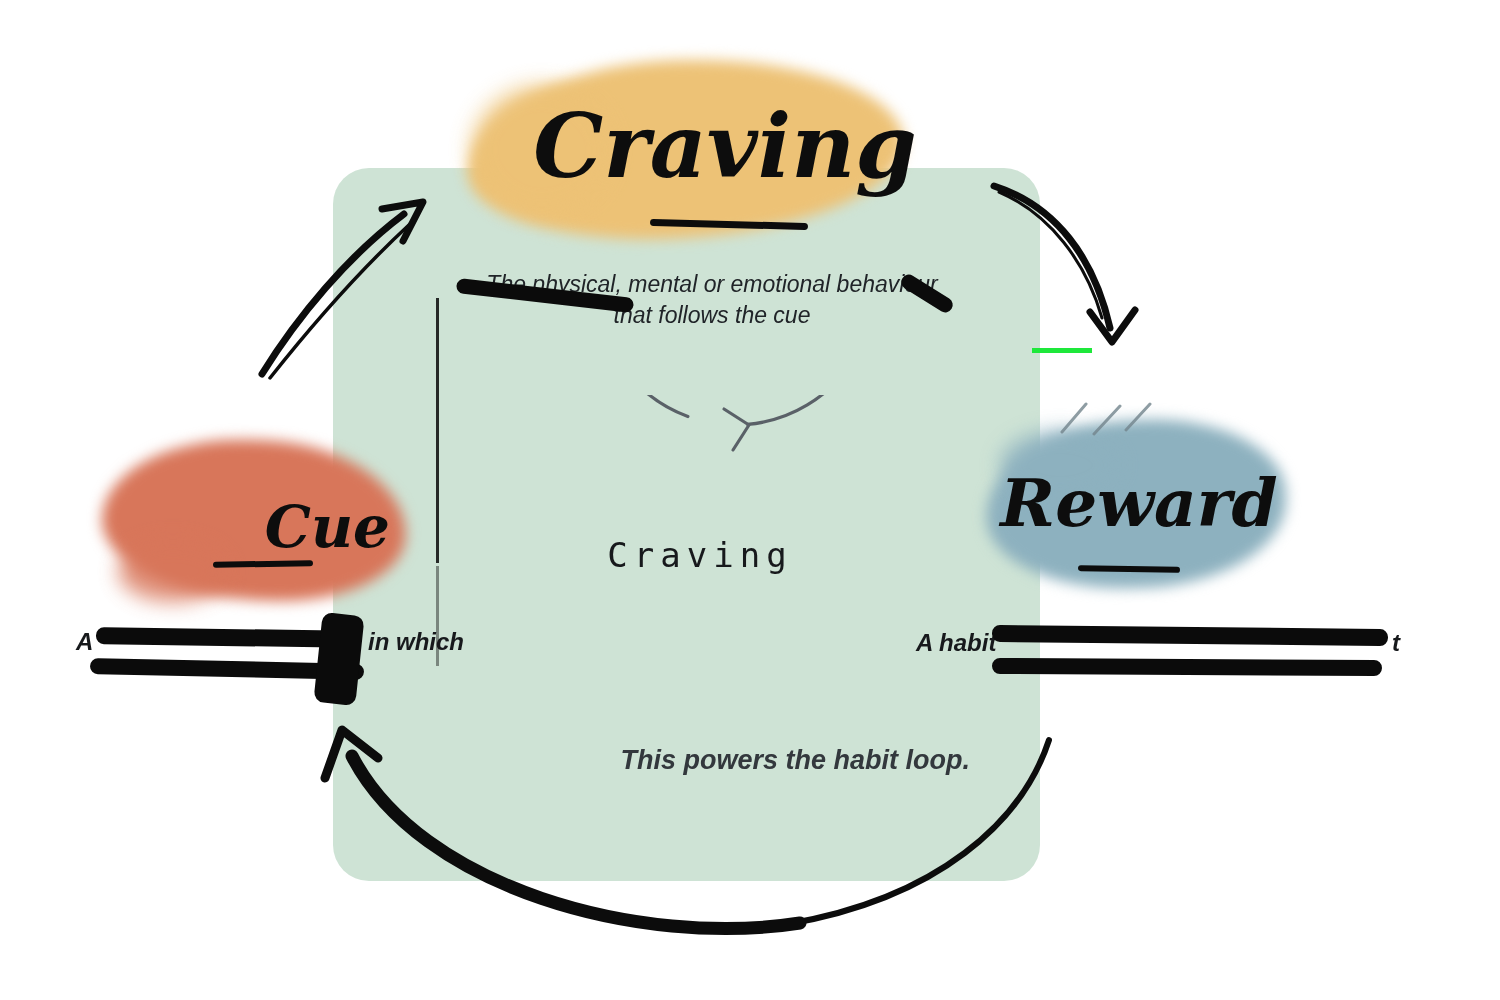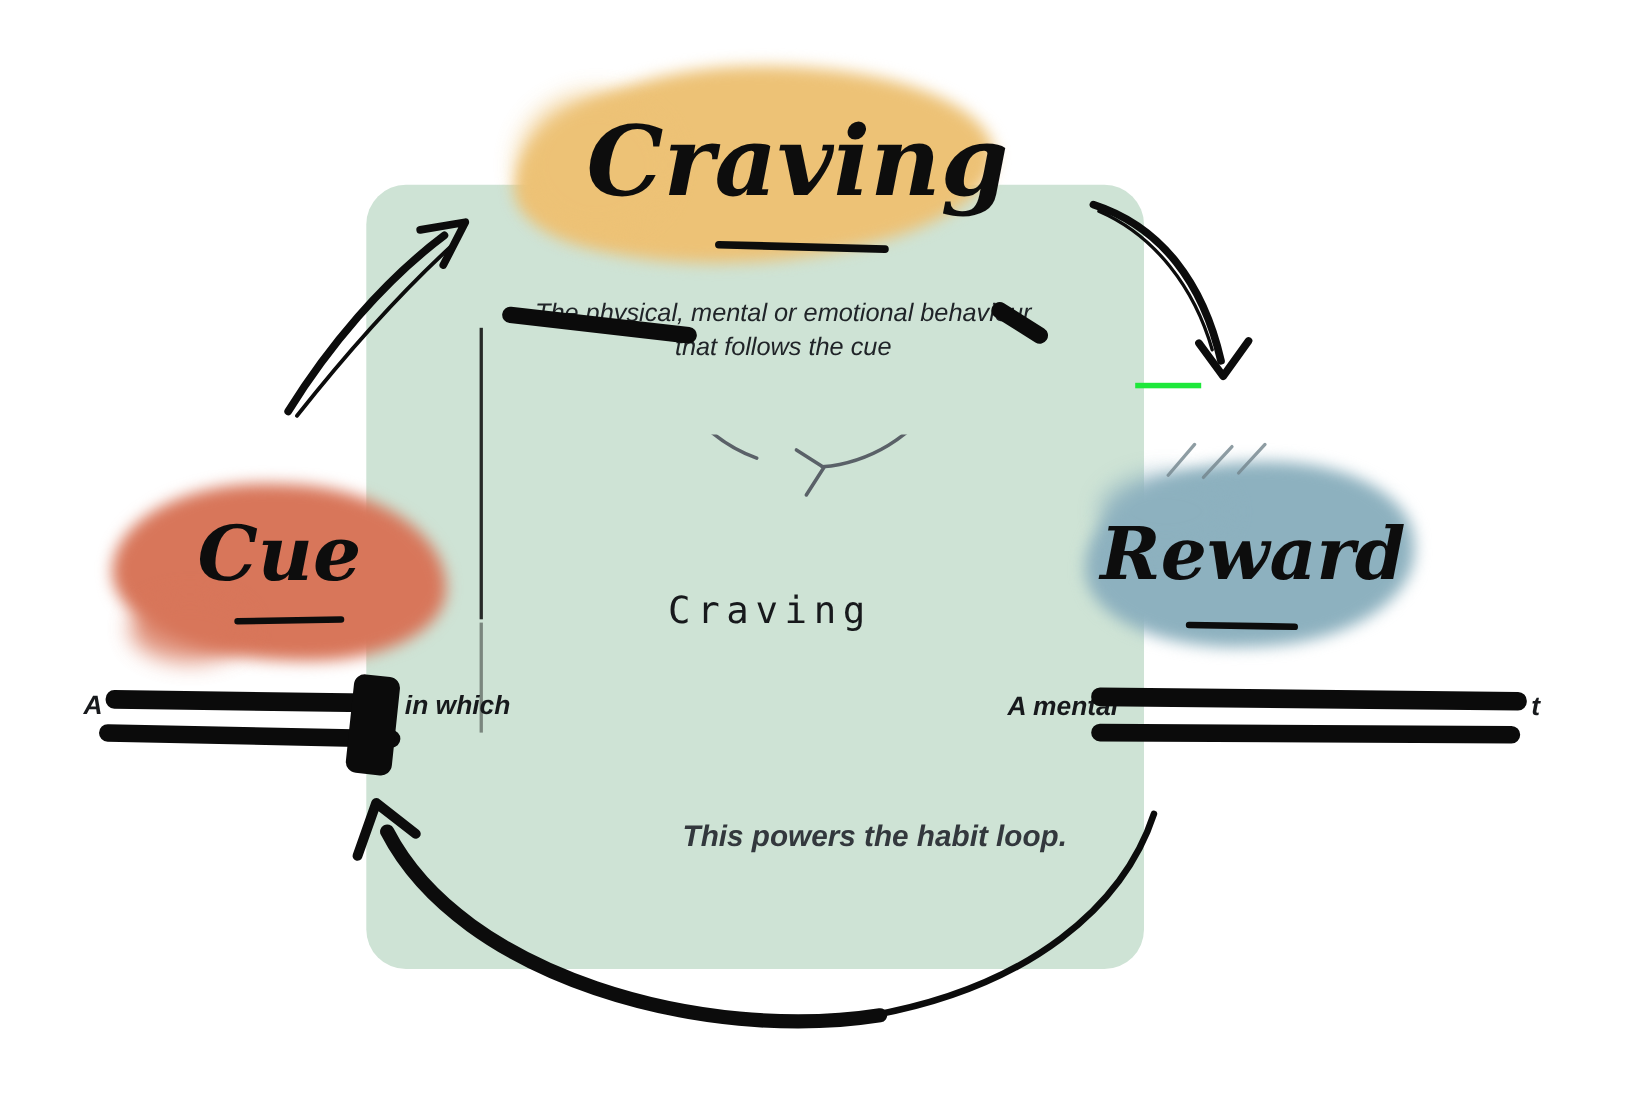--- a/index.html
+++ b/index.html
@@ -23,21 +23,21 @@
         border-radius:50%;filter:blur(10px);opacity:.8;}
   .blob-reward{left:986px;top:420px;width:300px;height:168px;background:#8db1bf;
         border-radius:52% 48% 50% 50% / 58% 48% 52% 46%;transform:rotate(-2deg);}
   .blob-reward-b{left:1000px;top:430px;width:120px;height:70px;background:#8db1bf;
         border-radius:50%;filter:blur(10px);opacity:.8;}
 
   
   .hand{font-family:"DejaVu Serif",serif;font-style:italic;font-weight:700;
         color:#0d0d0d;z-index:5;text-align:center;}
   .t-routine{left:505px;top:86px;width:440px;font-size:88px;line-height:120px;}
-  .t-cue{left:118px;top:445px;width:272px;font-size:69px;line-height:118px;}
+  .t-cue{left:118px;top:468px;width:272px;font-size:58px;line-height:118px;text-align:right;}
   .t-reward{left:983px;top:448px;width:312px;font-size:66px;line-height:110px;}
 
   .underline{position:absolute;background:#0c0c0c;border-radius:4px;z-index:5;}
   .u-routine{left:650px;top:221px;width:158px;height:7px;transform:rotate(1.5deg);}
   .u-cue{left:213px;top:561px;width:100px;height:6px;transform:rotate(-1deg);}
   .u-reward{left:1078px;top:566px;width:102px;height:6px;transform:rotate(1deg);}
 
   
   .note{position:absolute;font-family:"Liberation Sans",sans-serif;font-style:italic;
         color:#202428;z-index:5;}
@@ -130,21 +130,21 @@
   <div class="note subtitle">
     <span>The physical, mental or emotional behaviour</span>
     <span>that follows the cue</span>
   </div>
 
   <div class="note footer">This powers the habit loop.</div>
 
   <div class="note frag" style="left:76px;top:628px;">A</div>
   <div class="note frag" style="left:368px;top:628px;">in which</div>
 
-  <div class="note frag" style="left:916px;top:629px;">A mental</div>
+  <div class="note frag" style="left:916px;top:629px;">A habit</div>
   <div class="note frag" style="left:1392px;top:629px;">t</div>
 
   <div class="bar bar-sub-a"></div>
   <div class="bar bar-sub-b"></div>
   <div class="bar bar-cue-1"></div>
   <div class="bar bar-cue-2"></div>
   <div class="bar bar-cue-v"></div>
   <div class="bar bar-rew-1"></div>
   <div class="bar bar-rew-2"></div>
 

